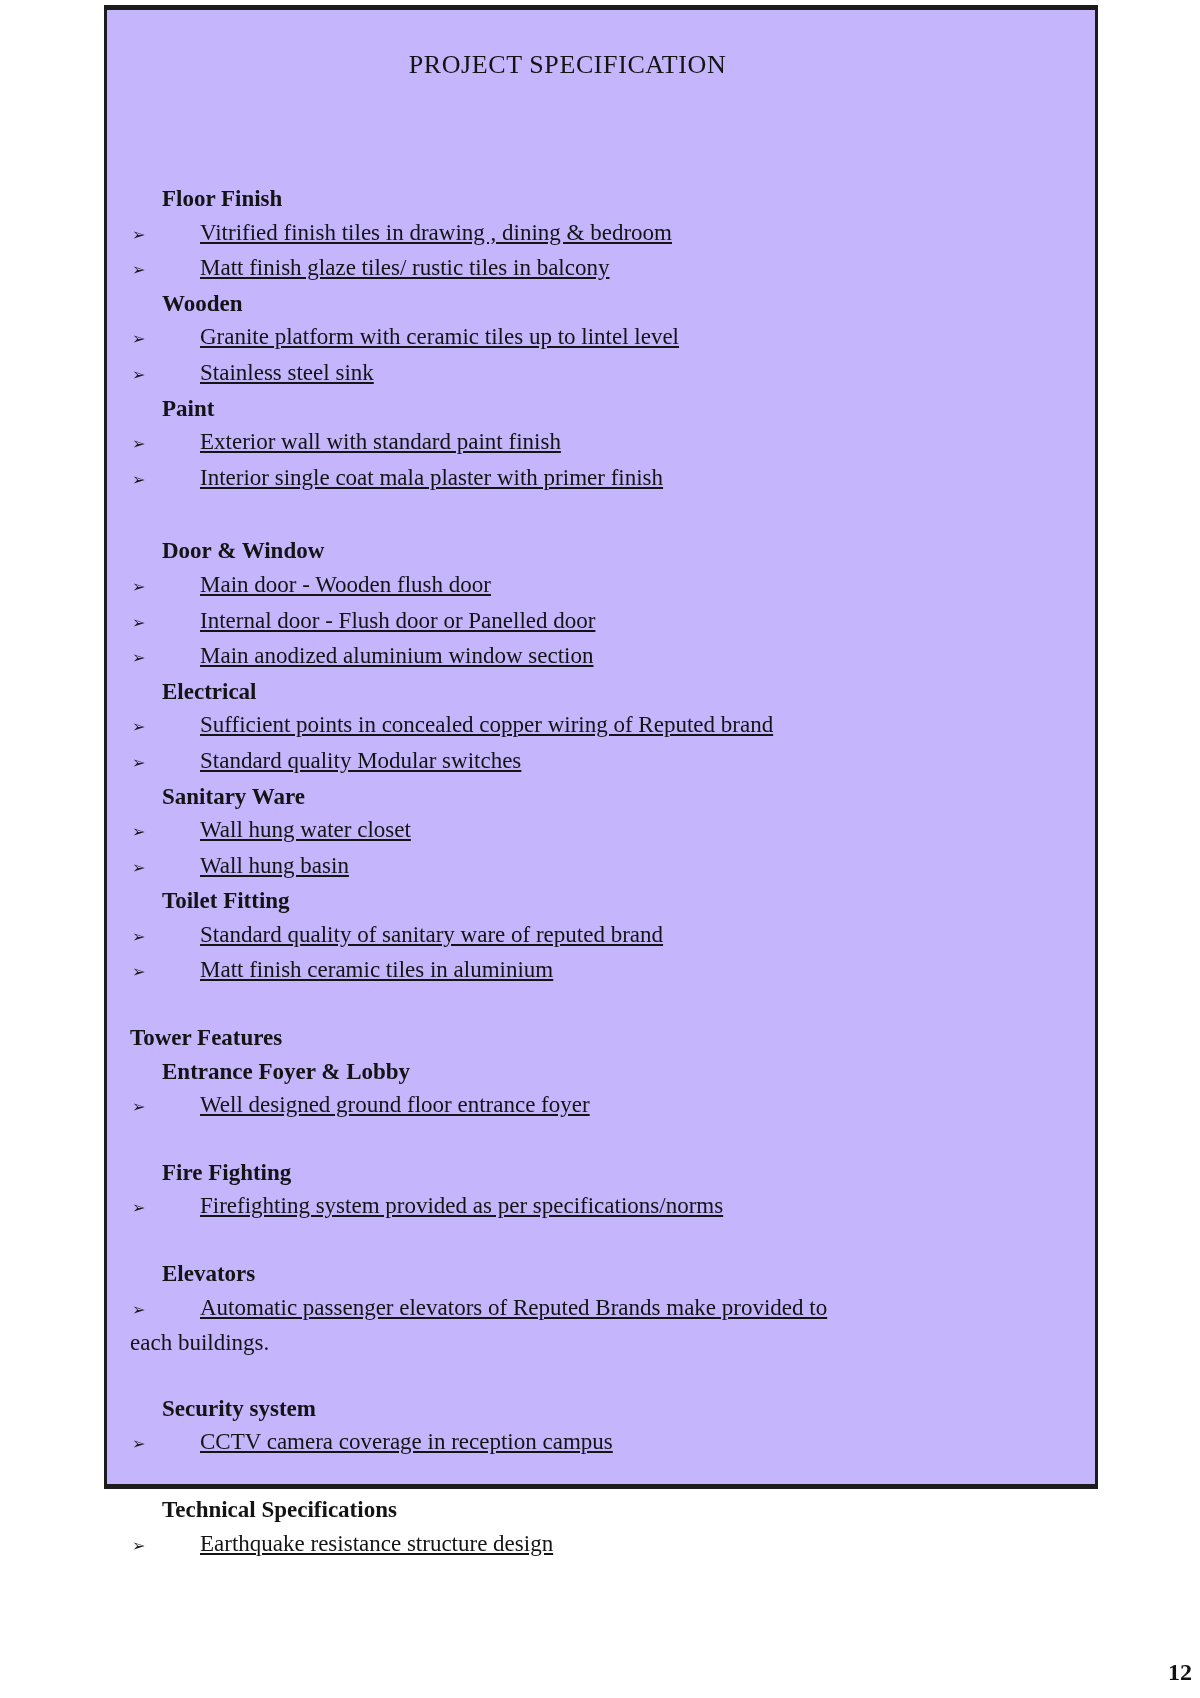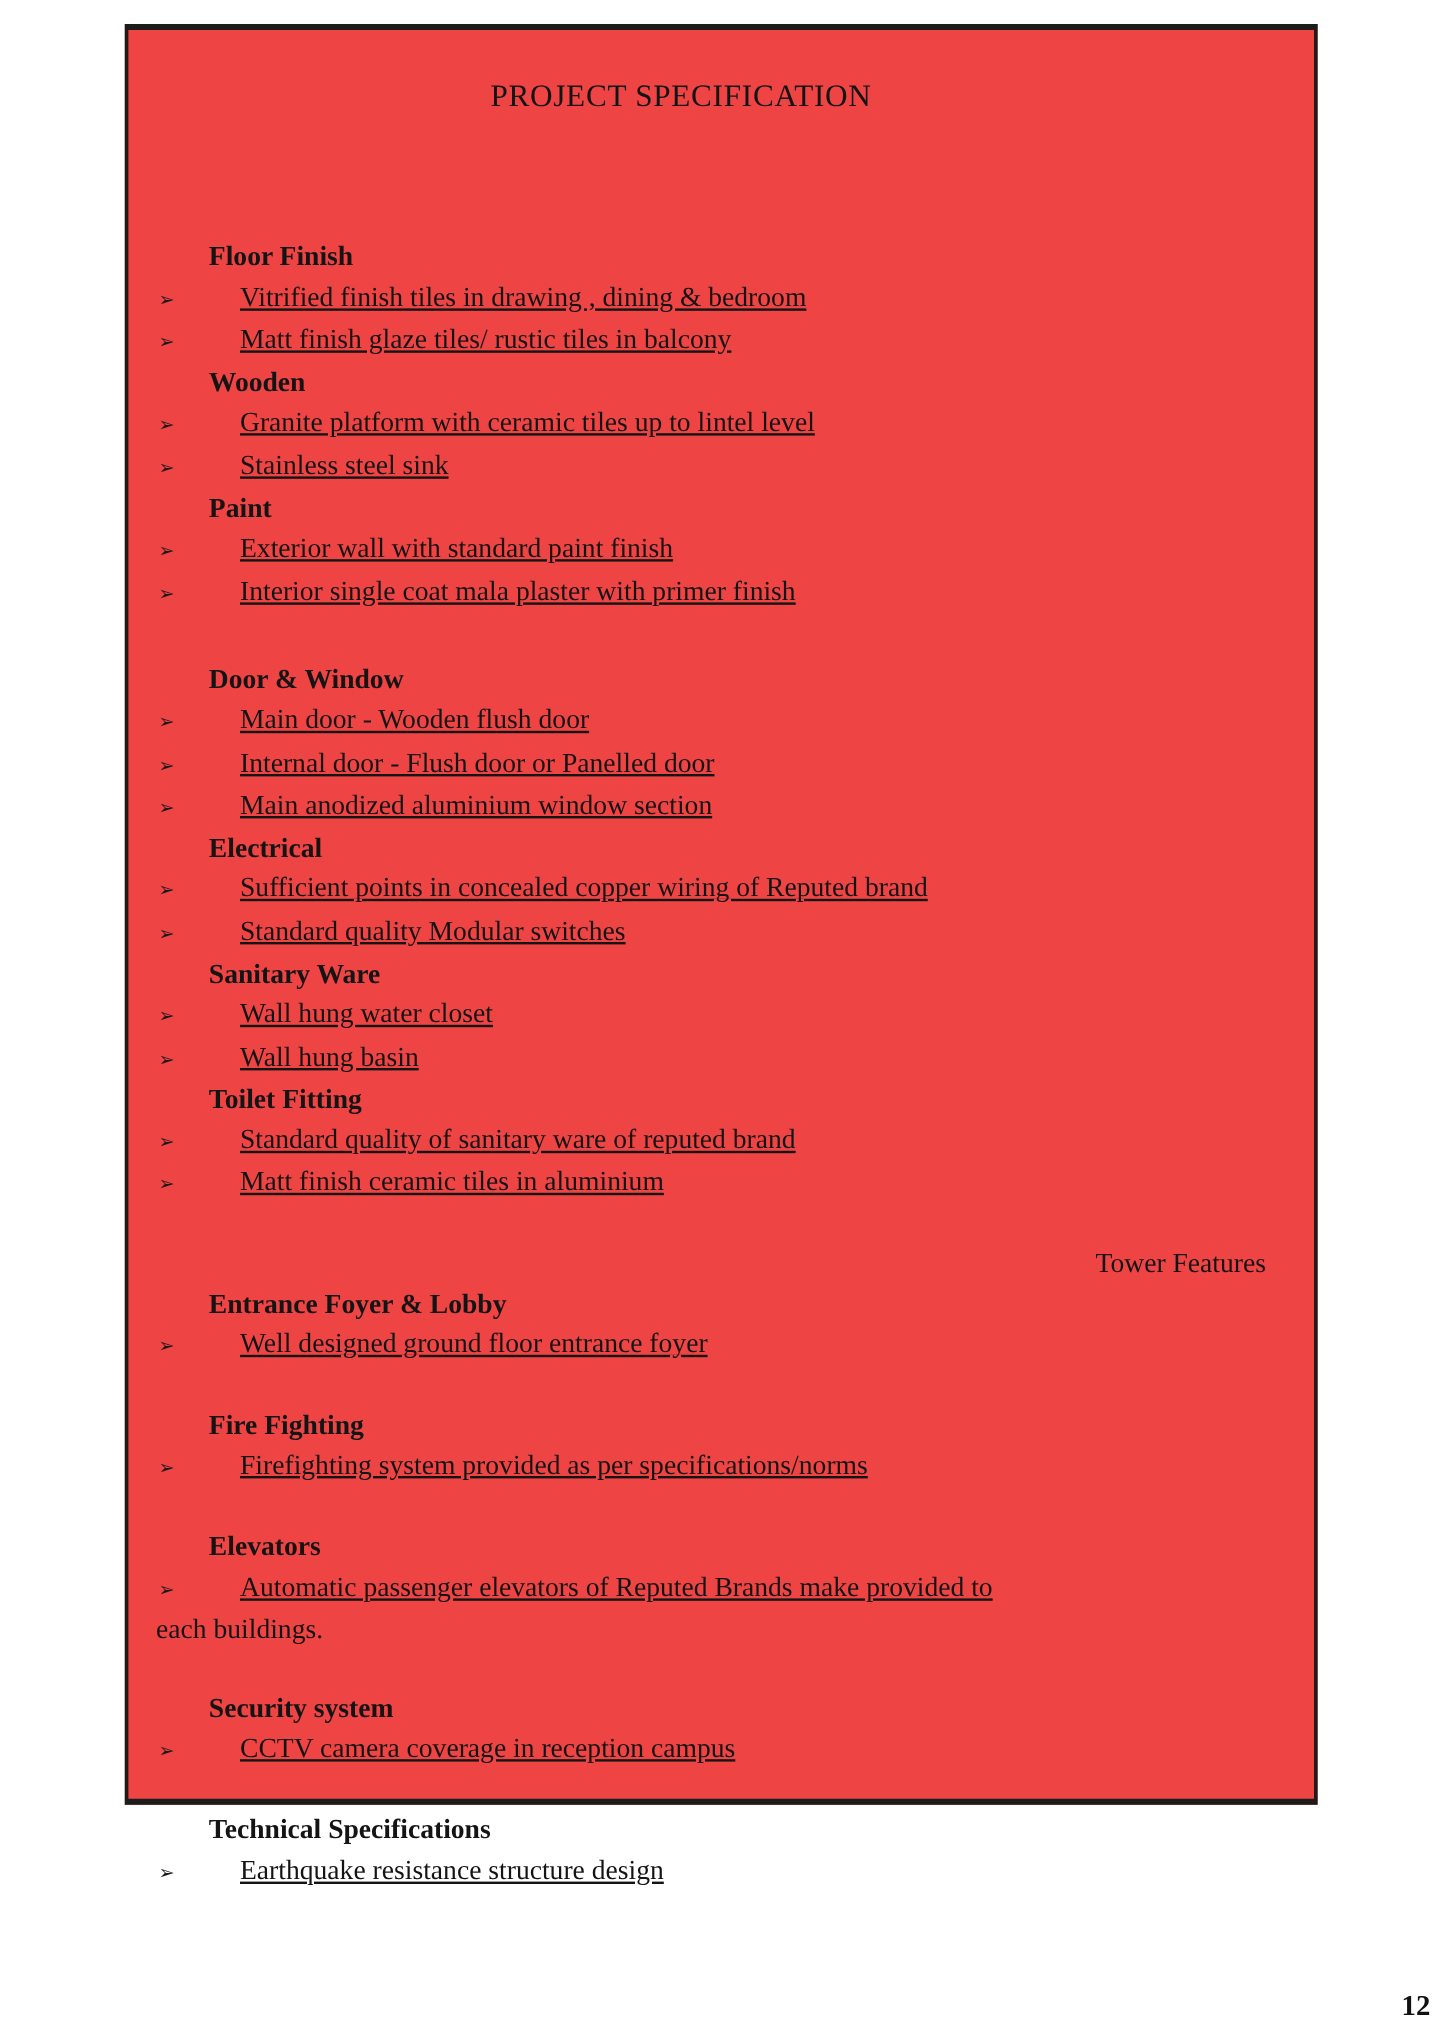--- a/index.html
+++ b/index.html
@@ -8,41 +8,41 @@
     width: 1200px;
     height: 1698px;
     position: relative;
     font-family: "Liberation Serif", serif;
     color: #141414;
     overflow: hidden;
   }
   .page-border {
     position: absolute;
     left: 104px;
-    top: 20px;
+    top: 5px;
     width: 994px;
     height: 1484px;
     border: 3px solid #1c1c1c;
     border-top-width: 5px;
     border-bottom-width: 5px;
-    background: #ef4444;
+    background: #c4b5fd;
     padding: 30px 40px 0 23px;
   }
   .title {
     text-align: center;
     margin-top: 8px;
     margin-right: 50px;
     font-size: 26px;
     letter-spacing: 0.6px;
     line-height: 34px;
     white-space: nowrap;
   }
   .line { line-height: 33.6px; font-size: 23px; }
-  .heading { font-weight: 700; margin-left: 44px; font-family: Liberation Serif, serif; }
-  .heading-margin { font-weight: 400; margin-left: 11px; text-align: right; }
+  .heading { font-weight: 700; margin-left: 32px; font-family: Liberation Serif, serif; }
+  .heading-margin { font-weight: 700; margin-left: 0; }
   .item { display: flex; align-items: baseline; }
   .bullet {
     flex: none;
     width: 70px;
     font-family: "DejaVu Sans", sans-serif;
     font-size: 16px;
     color: #1a1a1a;
     padding-left: 2px;
   }
   .item-text { flex: 1 1 auto; text-decoration: underline; }

